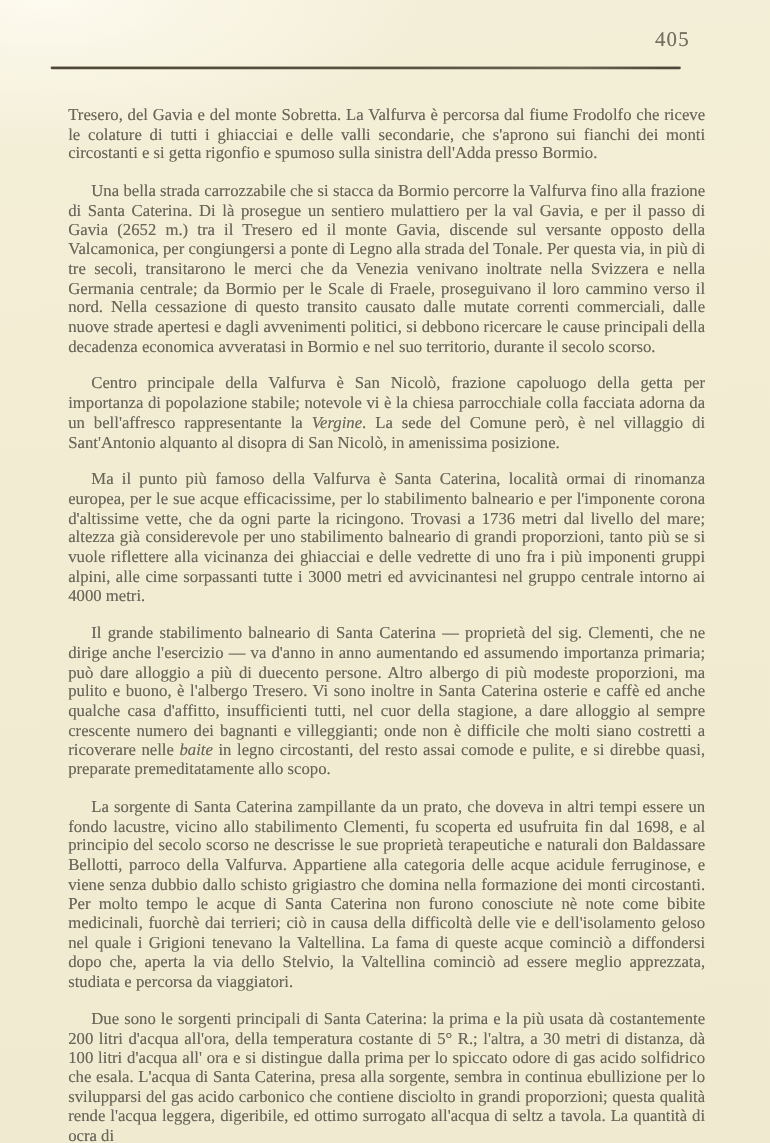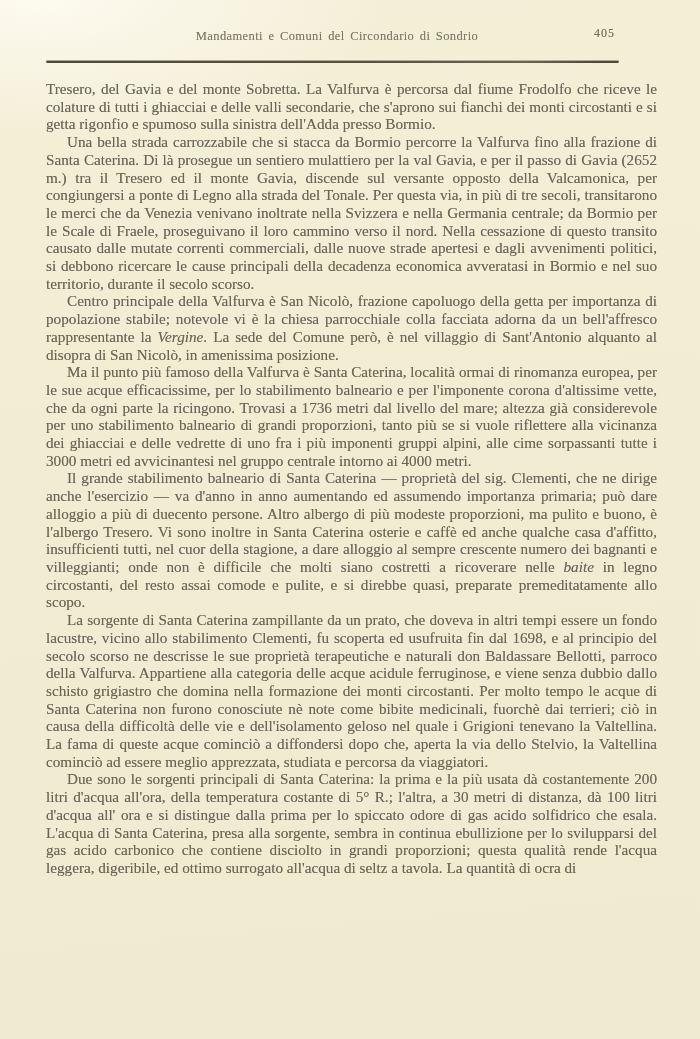--- a/index.html
+++ b/index.html
@@ -23,50 +23,49 @@
   .running-title {
     position:absolute; left:0; right:28px;
     text-align:center;
     font-size:12.5px;
     letter-spacing:0.4px;
     word-spacing:2px;
     color:#7d7766;
     text-shadow:0 0 0.6px rgba(125,119,102,0.45);
   }
   .page-number {
-    position:absolute; right:41px; top:-3px;
-    font-size:12px;
+    position:absolute; right:29px; top:-3px;
+    font-size:19px;
     letter-spacing:1px;
     color:#746f5e;
     text-shadow:0 0 0.6px rgba(116,111,94,0.5);
   }
   .rule {
     position:absolute; top:60px; left:46px; width:573px; height:3px;
     background:linear-gradient(90deg, #4e483a 0%, #575142 55%, #6a6352 84%, #4e483a 97%);
     border-radius:2px;
     box-shadow:0 1px 0 rgba(240,234,208,0.6) inset;
   }
   .body-text {
     position:absolute; top:80px; left:46px; width:611px;
     font-size:15.2px;
     line-height:17.7px;
     text-align:justify;
     color:#6b665a;
     text-shadow:0 0 0.5px rgba(104,99,86,0.55);
   }
-  .body-text p { margin:0; padding:0; }
+  .body-text p { margin:16px; padding:0; }
   .body-text p.indent { text-indent:21px; }
   .body-text i { }
 </style>
 </head>
 <body>
 
 <div class="page">
   <div class="header">
-    <span class="running-title">Mandamenti e Comuni del Circondario di Sondrio</span>
     <span class="page-number">405</span>
   </div>
   <div class="rule"></div>
   <div class="body-text">
       <p class=""><span>Tresero, del Gavia e del monte Sobretta. La Valfurva è percorsa dal fiume Frodolfo che riceve le colature di tutti i ghiacciai e delle valli secondarie, che s'aprono sui fianchi dei monti circostanti e si getta rigonfio e spumoso sulla sinistra dell'Adda presso Bormio.</span></p>
       <p class="indent"><span>Una bella strada carrozzabile che si stacca da Bormio percorre la Valfurva fino alla frazione di Santa Caterina. Di là prosegue un sentiero mulattiero per la val Gavia, e per il passo di Gavia (2652 m.) tra il Tresero ed il monte Gavia, discende sul versante opposto della Valcamonica, per congiungersi a ponte di Legno alla strada del Tonale. Per questa via, in più di tre secoli, transitarono le merci che da Venezia venivano inoltrate nella Svizzera e nella Germania centrale; da Bormio per le Scale di Fraele, proseguivano il loro cammino verso il nord. Nella cessazione di questo transito causato dalle mutate correnti commerciali, dalle nuove strade apertesi e dagli avvenimenti politici, si debbono ricercare le cause principali della decadenza economica avveratasi in Bormio e nel suo territorio, durante il secolo scorso.</span></p>
       <p class="indent"><span>Centro principale della Valfurva è San Nicolò, frazione capoluogo della getta per importanza di popolazione stabile; notevole vi è la chiesa parrocchiale colla facciata adorna da un bell'affresco rappresentante la </span><i>Vergine</i><span>. La sede del Comune però, è nel villaggio di Sant'Antonio alquanto al disopra di San Nicolò, in amenissima posizione.</span></p>
       <p class="indent"><span>Ma il punto più famoso della Valfurva è Santa Caterina, località ormai di rinomanza europea, per le sue acque efficacissime, per lo stabilimento balneario e per l'imponente corona d'altissime vette, che da ogni parte la ricingono. Trovasi a 1736 metri dal livello del mare; altezza già considerevole per uno stabilimento balneario di grandi proporzioni, tanto più se si vuole riflettere alla vicinanza dei ghiacciai e delle vedrette di uno fra i più imponenti gruppi alpini, alle cime sorpassanti tutte i 3000 metri ed avvicinantesi nel gruppo centrale intorno ai 4000 metri.</span></p>
       <p class="indent"><span>Il grande stabilimento balneario di Santa Caterina — proprietà del sig. Clementi, che ne dirige anche l'esercizio — va d'anno in anno aumentando ed assumendo importanza primaria; può dare alloggio a più di duecento persone. Altro albergo di più modeste proporzioni, ma pulito e buono, è l'albergo Tresero. Vi sono inoltre in Santa Caterina osterie e caffè ed anche qualche casa d'affitto, insufficienti tutti, nel cuor della stagione, a dare alloggio al sempre crescente numero dei bagnanti e villeggianti; onde non è difficile che molti siano costretti a ricoverare nelle </span><i>baite</i><span> in legno circostanti, del resto assai comode e pulite, e si direbbe quasi, preparate premeditatamente allo scopo.</span></p>
       <p class="indent"><span>La sorgente di Santa Caterina zampillante da un prato, che doveva in altri tempi essere un fondo lacustre, vicino allo stabilimento Clementi, fu scoperta ed usufruita fin dal 1698, e al principio del secolo scorso ne descrisse le sue proprietà terapeutiche e naturali don Baldassare Bellotti, parroco della Valfurva. Appartiene alla categoria delle acque acidule ferruginose, e viene senza dubbio dallo schisto grigiastro che domina nella formazione dei monti circostanti. Per molto tempo le acque di Santa Caterina non furono conosciute nè note come bibite medicinali, fuorchè dai terrieri; ciò in causa della difficoltà delle vie e dell'isolamento geloso nel quale i Grigioni tenevano la Valtellina. La fama di queste acque cominciò a diffondersi dopo che, aperta la via dello Stelvio, la Valtellina cominciò ad essere meglio apprezzata, studiata e percorsa da viaggiatori.</span></p>

